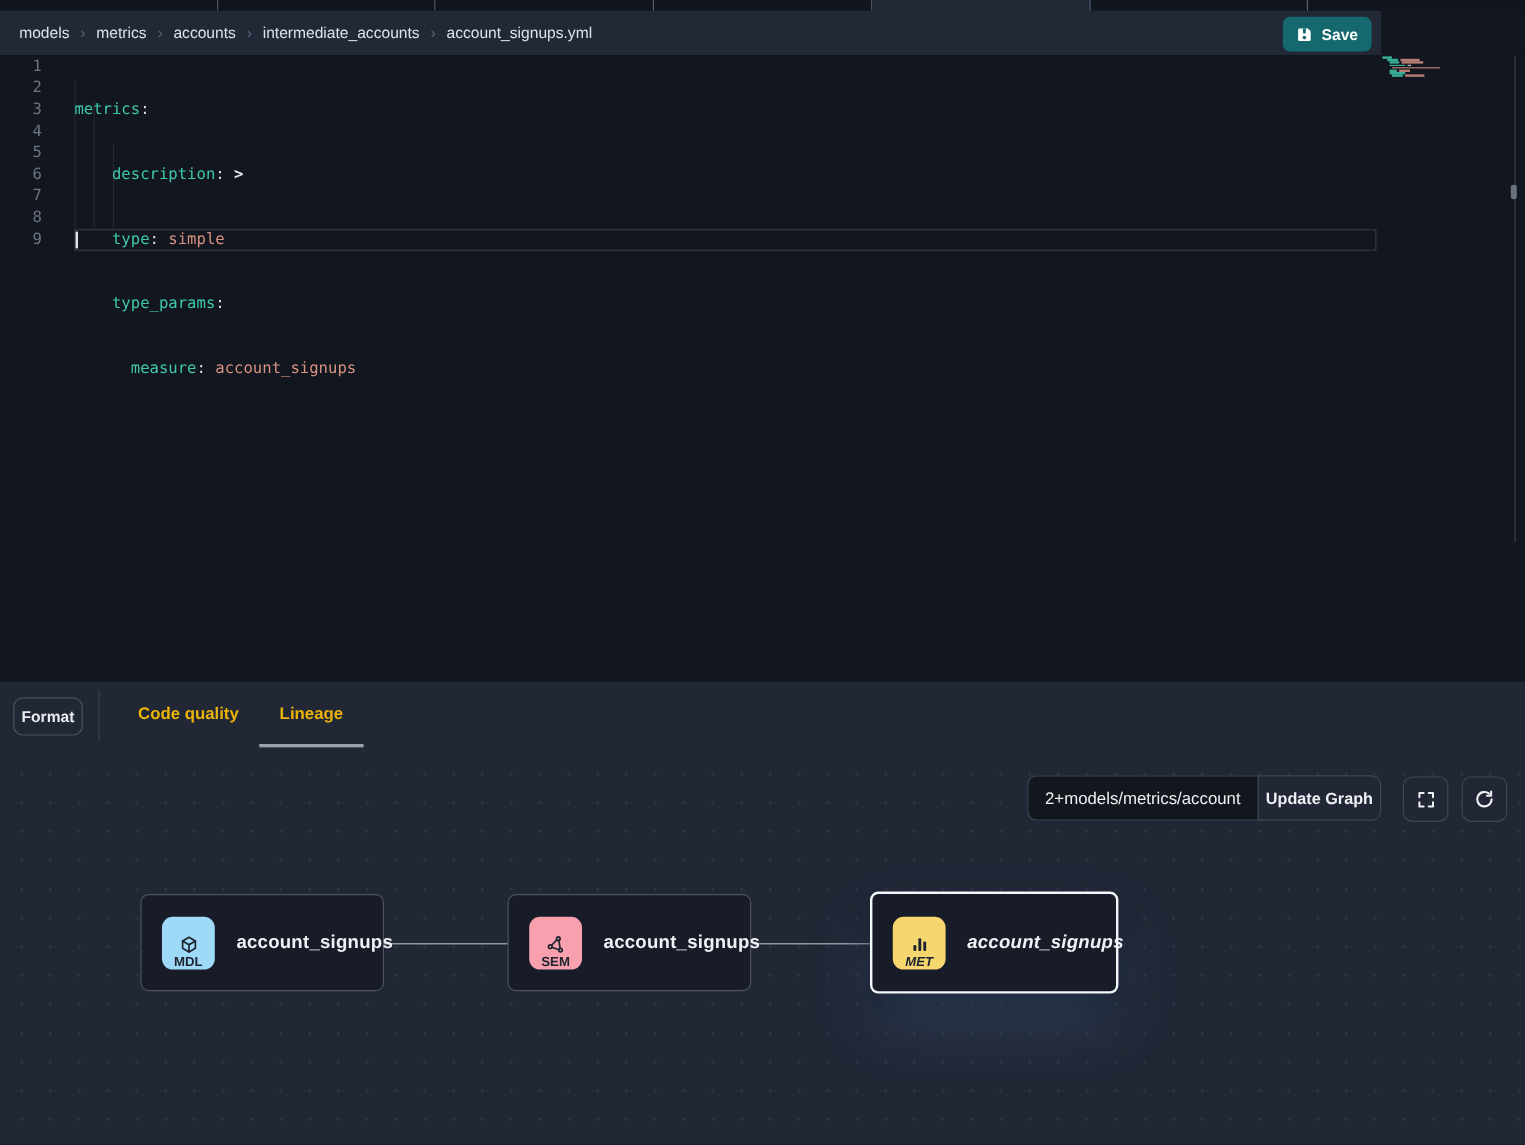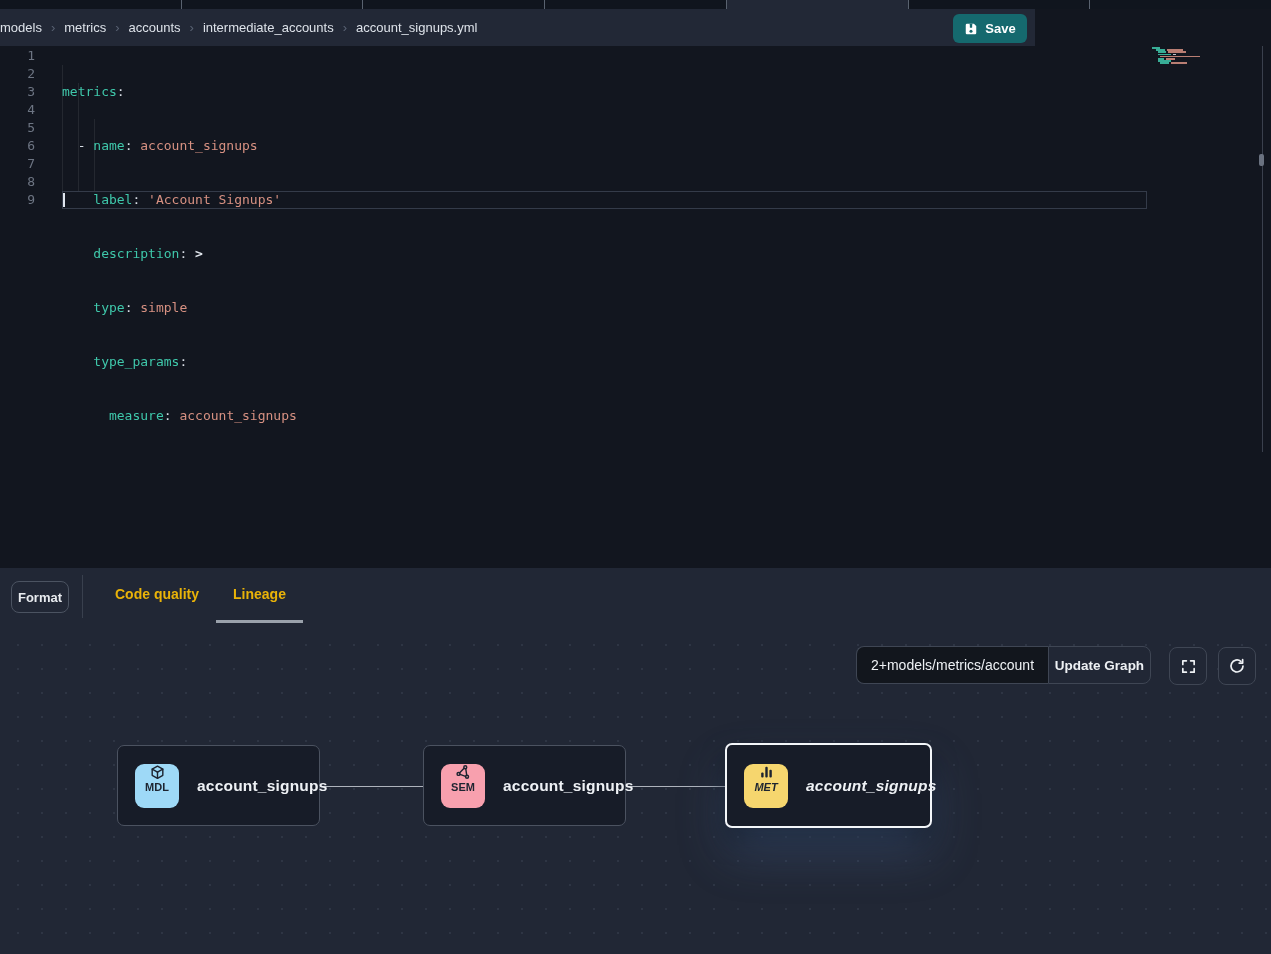--- a/index.html
+++ b/index.html
@@ -7,21 +7,21 @@
   body { font-family: "Liberation Sans", sans-serif; }
   #app { position: relative; width: 1271px; height: 954px; background: #12161f; }
 
   
   .top-strip { position: absolute; left: 0; top: 0; width: 1271px; height: 9px; display: flex; background: #10151e; }
   .top-strip .seg { flex: 1; height: 9px; background: #10151e; border-right: 1px solid #59626f; }
   .top-strip .seg:last-child { border-right: none; }
   .top-strip .seg.active { background: #222836; }
 
   
-  .crumb-bar { position: absolute; left: 0; top: 9px; width: 1035px; height: 37px; background: #222836; display: flex; align-items: center; }
+  .crumb-bar { position: absolute; left: 0; top: 9px; width: 1151px; height: 37px; background: #222836; display: flex; align-items: center; padding-left: 16px; }
   .crumbs { display: flex; align-items: center; gap: 9px; font-size: 13px; color: #dde2e9; }
   .crumb-sep { color: #596273; font-size: 13px; }
   .save-btn { position: absolute; right: 8px; top: 5px; width: 74px; height: 29px; background: #15696e; border: none; border-radius: 6px; color: #ffffff; font-size: 13px; font-weight: 700; font-family: "Liberation Sans", sans-serif; display: flex; align-items: center; justify-content: center; gap: 7px; cursor: pointer; }
 
   
   .editor { position: absolute; left: 0; top: 46px; width: 1271px; height: 522px; background: #12161f; font-family: "DejaVu Sans Mono", monospace; font-size: 13px; line-height: 18px; }
   .gutter { position: absolute; left: 0; top: 1px; width: 35px; text-align: right; color: #6d7583; user-select: none; }
   .gutter div { height: 18px; }
   .code-area { position: absolute; left: 62px; top: 1px; white-space: pre; }
   .code-line { height: 18px; }
@@ -66,21 +66,21 @@
   .icon-btn { position: absolute; top: 24px; width: 38px; height: 38px; background: #212735; border: 1px solid #3f4654; border-radius: 8px; display: flex; align-items: center; justify-content: center; cursor: pointer; }
   .fullscreen-btn { left: 1169px; }
   .refresh-btn { left: 1218px; }
 
   
   .node { position: absolute; width: 203px; height: 81px; background: #171c28; border: 1px solid #4b5260; border-radius: 7px; display: flex; align-items: center; padding-left: 17px; }
   .node-1 { left: 117px; top: 122px; }
   .node-2 { left: 423px; top: 122px; }
   .node-3 { left: 725px; top: 120px; width: 207px; height: 85px; border: 2px solid #f3f6f9;
             box-shadow: 0 26px 48px rgba(84,116,168,0.30), 0 12px 22px rgba(8,12,20,0.55); font-style: italic; }
-  .badge { width: 44px; height: 44px; border-radius: 9px; display: flex; flex-direction: column; align-items: center; justify-content: flex-start; gap: 1px; margin-right: 18px; flex: none; }
+  .badge { width: 44px; height: 44px; border-radius: 9px; display: flex; flex-direction: column; align-items: center; justify-content: flex-end; gap: 1px; margin-right: 18px; flex: none; }
   .badge-mdl { background: #9ed9f7; }
   .badge-sem { background: #f8a0ae; }
   .badge-met { background: #f6d66e; }
   .badge-label { font-size: 11px; font-weight: 600; color: #1d2430; line-height: 11px; }
   .node-label { font-size: 15.5px; font-weight: 600; color: #eef1f5; letter-spacing: 0.2px; }
   .edge { position: absolute; height: 1px; background: #c7ccd4; opacity: 0.85; }
   .edge-1 { left: 320px; top: 163px; width: 103px; }
   .edge-2 { left: 628px; top: 163px; width: 97px; }
 </style>
 </head>
@@ -136,22 +136,20 @@
     </div>
 
     <div class="indent-guide g1"></div>
     <div class="indent-guide g2"></div>
     <div class="indent-guide g3"></div>
     <div class="current-line"></div>
     <div class="cursor"></div>
 
     <div class="code-area">
       <div class="code-line"><span class="tk-key">metrics</span><span class="tk-punc">:</span></div>
-      <div class="code-line"><span class="tk-punc">  - </span><span class="tk-key">name</span><span class="tk-punc">:</span><span class="tk-val"> account_signups</span></div>
-      <div class="code-line"><span class="tk-punc">    </span><span class="tk-key">label</span><span class="tk-punc">:</span><span class="tk-val"> 'Account Signups'</span></div>
       <div class="code-line"><span class="tk-punc">    </span><span class="tk-key">description</span><span class="tk-punc">:</span><span class="tk-op"> &gt;</span></div>
       <div class="code-line"><span class="tk-punc">    </span><span class="tk-key">type</span><span class="tk-punc">:</span><span class="tk-val"> simple</span></div>
       <div class="code-line"><span class="tk-punc">    </span><span class="tk-key">type_params</span><span class="tk-punc">:</span></div>
       <div class="code-line"><span class="tk-punc">      </span><span class="tk-key">measure</span><span class="tk-punc">:</span><span class="tk-val"> account_signups</span></div>
       <div class="code-line"></div>
     </div>
 
     <div class="minimap">
       <div class="mm-row">
           <span class="mm-seg mm-teal" style="width:8px"></span>

